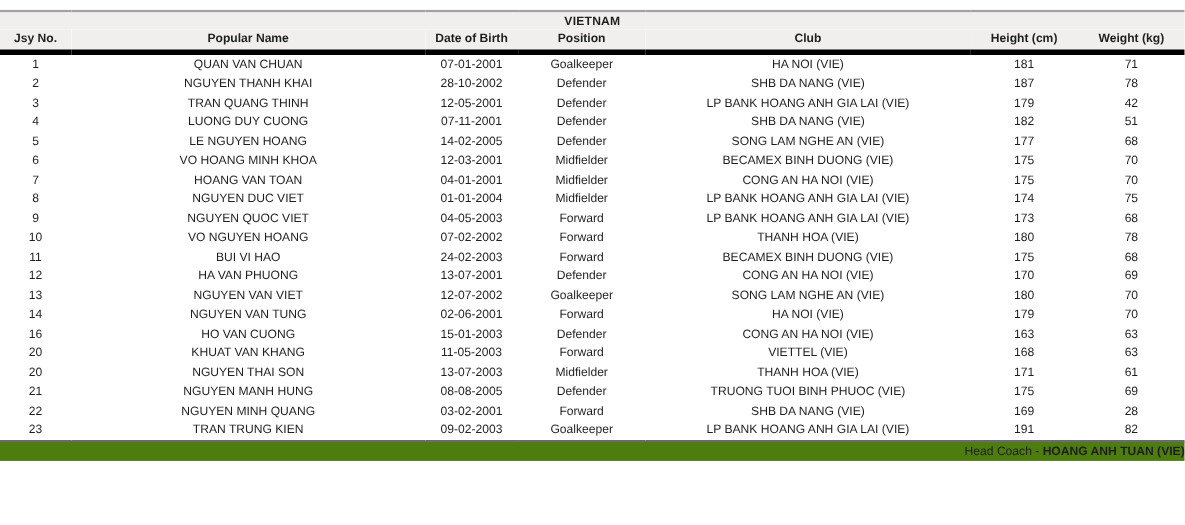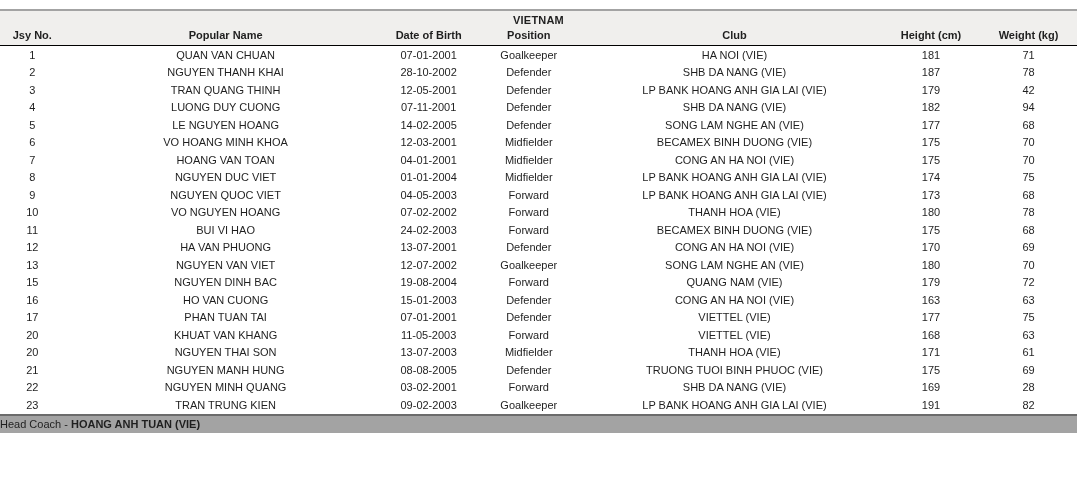--- a/index.html
+++ b/index.html
@@ -29,39 +29,39 @@
     text-align: center;
     padding: 3px 0 1px 0;
     letter-spacing: 0.2px;
   }
   thead tr.header-row th {
     background: #f0efed;
     font-size: 11px;
     font-weight: bold;
     text-align: center;
     padding: 2px 0 4px 0;
-    border-bottom: 1px solid #000000;
+    border-bottom: 5px solid #000000;
     overflow: hidden;
     white-space: nowrap;
   }
   tbody td {
     font-size: 11px;
     font-weight: normal;
     text-align: center;
     vertical-align: middle;
     height: 17.5px;
     padding: 0;
     overflow: hidden;
     white-space: nowrap;
   }
   tfoot td {
-    background: #a3a3a3;
+    background: #4d7c0f;
     border-top: 2px solid #6b6b6b;
     font-size: 11px;
-    text-align: left;
+    text-align: right;
     vertical-align: middle;
     height: 17px;
     padding: 0;
   }
   tfoot td b {
     font-weight: bold;
   }
 </style>
 </head>
 <body>
@@ -119,21 +119,21 @@
           <td>179</td>
           <td>42</td>
         </tr>
         <tr>
           <td>4</td>
           <td>LUONG DUY CUONG</td>
           <td>07-11-2001</td>
           <td>Defender</td>
           <td>SHB DA NANG (VIE)</td>
           <td>182</td>
-          <td>94</td>
+          <td>51</td>
         </tr>
         <tr>
           <td>5</td>
           <td>LE NGUYEN HOANG</td>
           <td>14-02-2005</td>
           <td>Defender</td>
           <td>SONG LAM NGHE AN (VIE)</td>
           <td>177</td>
           <td>68</td>
         </tr>
@@ -203,45 +203,36 @@
         <tr>
           <td>13</td>
           <td>NGUYEN VAN VIET</td>
           <td>12-07-2002</td>
           <td>Goalkeeper</td>
           <td>SONG LAM NGHE AN (VIE)</td>
           <td>180</td>
           <td>70</td>
         </tr>
         <tr>
-          <td>15</td>
-          <td>NGUYEN DINH BAC</td>
-          <td>19-08-2004</td>
-          <td>Forward</td>
-          <td>QUANG NAM (VIE)</td>
+          <td>14</td>
+          <td>NGUYEN VAN TUNG</td>
+          <td>02-06-2001</td>
+          <td>Forward</td>
+          <td>HA NOI (VIE)</td>
           <td>179</td>
-          <td>72</td>
+          <td>70</td>
         </tr>
         <tr>
           <td>16</td>
           <td>HO VAN CUONG</td>
           <td>15-01-2003</td>
           <td>Defender</td>
           <td>CONG AN HA NOI (VIE)</td>
           <td>163</td>
           <td>63</td>
-        </tr>
-        <tr>
-          <td>17</td>
-          <td>PHAN TUAN TAI</td>
-          <td>07-01-2001</td>
-          <td>Defender</td>
-          <td>VIETTEL (VIE)</td>
-          <td>177</td>
-          <td>75</td>
         </tr>
         <tr>
           <td>20</td>
           <td>KHUAT VAN KHANG</td>
           <td>11-05-2003</td>
           <td>Forward</td>
           <td>VIETTEL (VIE)</td>
           <td>168</td>
           <td>63</td>
         </tr>

